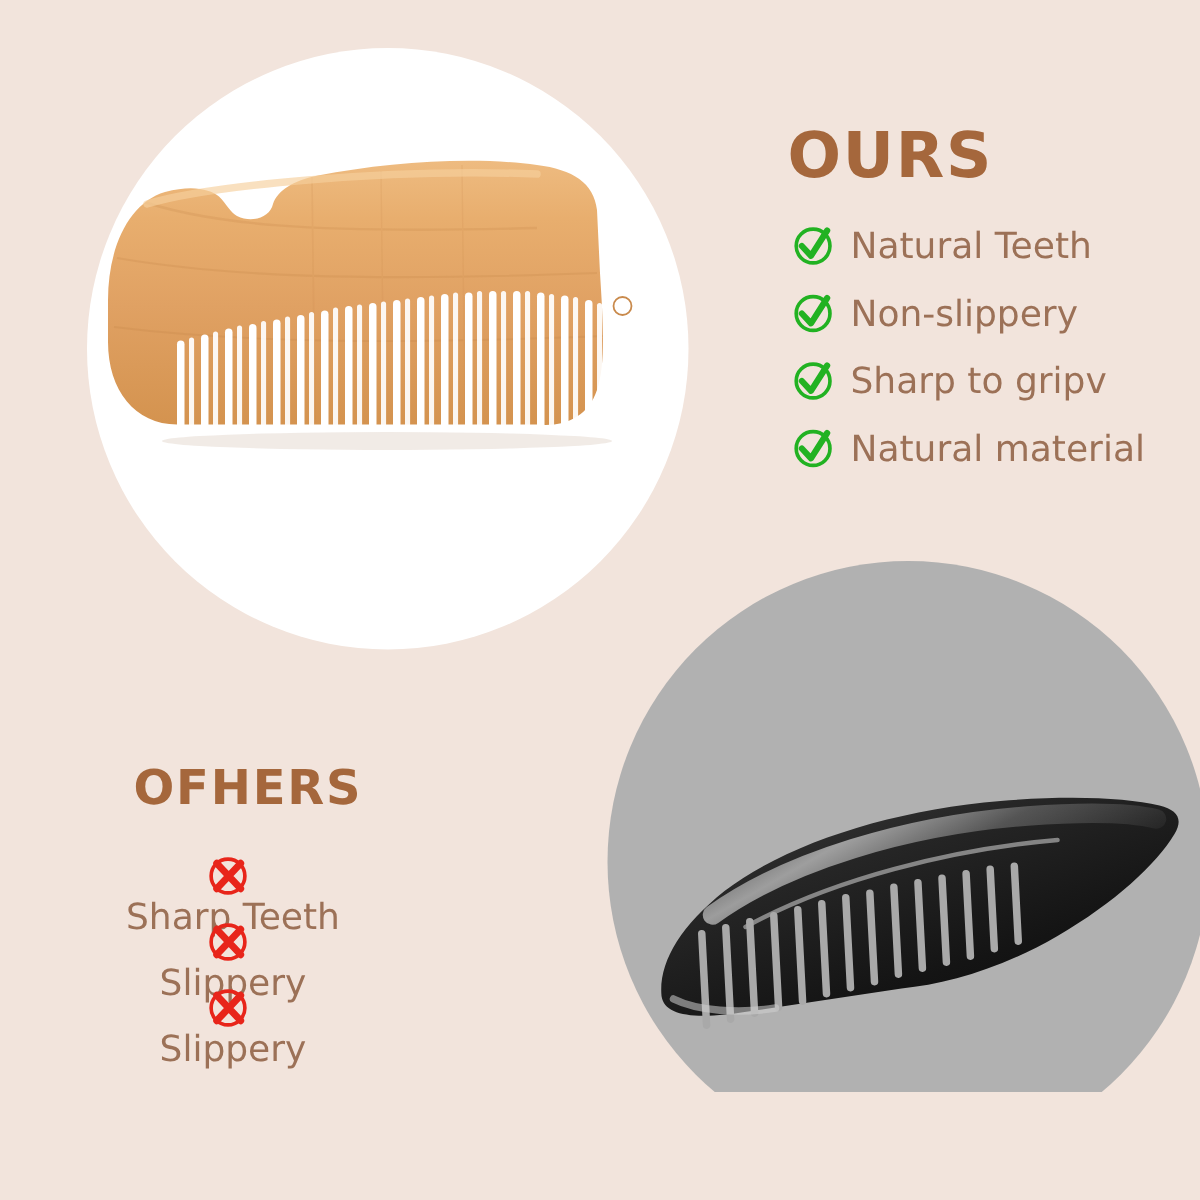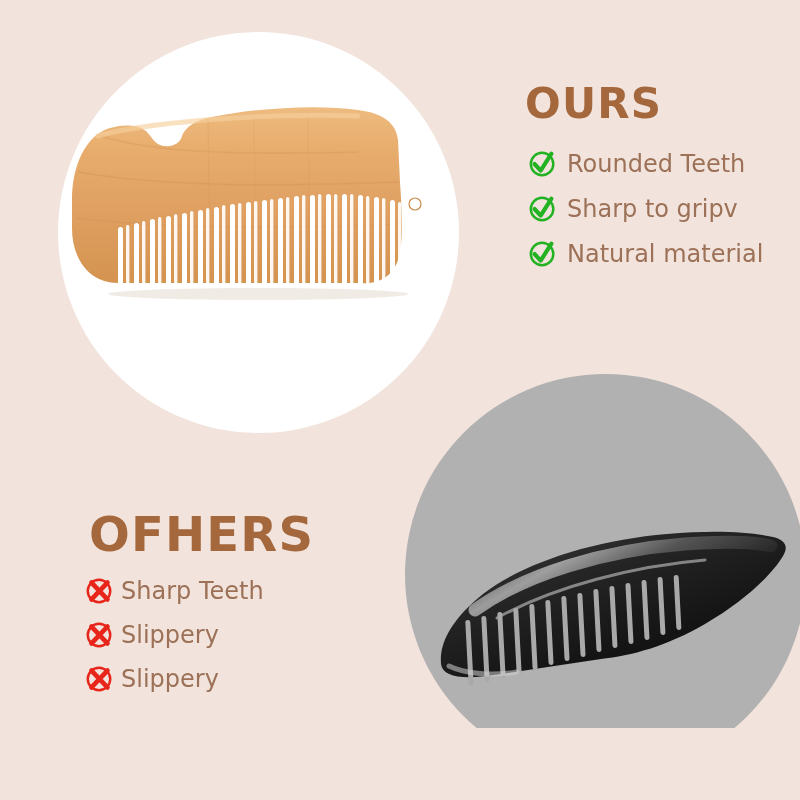--- a/index.html
+++ b/index.html
@@ -68,21 +68,21 @@
     white-space: nowrap;
   }
   #ours-heading {
     left: 497px;
     top: 79px;
     font-size: 42px;
   }
   #others-heading {
     left: 61px;
     top: 506px;
-    font-size: 48px;
+    font-size: 32px;
   }
 
   
   .feature-list {
     position: absolute;
     list-style: none;
     margin: 0;
     padding: 0;
   }
   #ours-list {
@@ -105,21 +105,21 @@
     height: 30px;
     margin-right: 9px;
     display: block;
   }
   .feature-label {
     font-family: "DejaVu Sans", sans-serif;
     font-size: 24px;
     color: #9c7157;
     line-height: 1;
   }
-  #others-list .feature-item { height: 44px; }
+  #others-list .feature-item { height: 44px; flex-direction: column; }
   #others-list .feature-icon { margin-right: 7px; }
 </style>
 </head>
 <body>
 
 <div class="canvas">
 
   <div class="photo-circle" id="ours-photo">
     <svg class="wood-comb-svg" width="401" height="401" viewBox="0 0 401 401">
       <defs>
@@ -287,34 +287,41 @@
   </div>
 
   <div class="section-heading" id="ours-heading">OURS</div>
 
   <ul class="feature-list" id="ours-list">
     <li class="feature-item">
       <svg class="feature-icon" viewBox="0 0 32 32">
         <circle cx="15" cy="16" r="12" fill="none" stroke="#22b222" stroke-width="2.6"></circle>
         <path d="M 7 16 L 13.5 23 L 25 5" fill="none" stroke="#22b222" stroke-width="4.4" stroke-linecap="round" stroke-linejoin="round"></path>
       </svg>
-      <span class="feature-label">Rounded Teeth</span>
+      <span class="feature-label">Natural Teeth</span>
     </li>
     <li class="feature-item">
       <svg class="feature-icon" viewBox="0 0 32 32">
         <circle cx="15" cy="16" r="12" fill="none" stroke="#22b222" stroke-width="2.6"></circle>
         <path d="M 7 16 L 13.5 23 L 25 5" fill="none" stroke="#22b222" stroke-width="4.4" stroke-linecap="round" stroke-linejoin="round"></path>
       </svg>
-      <span class="feature-label">Sharp to gripv</span>
+      <span class="feature-label">Non-slippery</span>
     </li>
     <li class="feature-item">
       <svg class="feature-icon" viewBox="0 0 32 32">
         <circle cx="15" cy="16" r="12" fill="none" stroke="#22b222" stroke-width="2.6"></circle>
         <path d="M 7 16 L 13.5 23 L 25 5" fill="none" stroke="#22b222" stroke-width="4.4" stroke-linecap="round" stroke-linejoin="round"></path>
       </svg>
+      <span class="feature-label">Sharp to gripv</span>
+    </li>
+    <li class="feature-item">
+      <svg class="feature-icon" viewBox="0 0 32 32">
+        <circle cx="15" cy="16" r="12" fill="none" stroke="#22b222" stroke-width="2.6"></circle>
+        <path d="M 7 16 L 13.5 23 L 25 5" fill="none" stroke="#22b222" stroke-width="4.4" stroke-linecap="round" stroke-linejoin="round"></path>
+      </svg>
       <span class="feature-label">Natural material</span>
     </li>
   </ul>
 
   <div class="section-heading" id="others-heading">OFHERS</div>
 
   <ul class="feature-list" id="others-list">
     <li class="feature-item">
       <svg class="feature-icon" viewBox="0 0 32 32">
         <circle cx="16" cy="16" r="12" fill="none" stroke="#e8251a" stroke-width="2.6"></circle>

